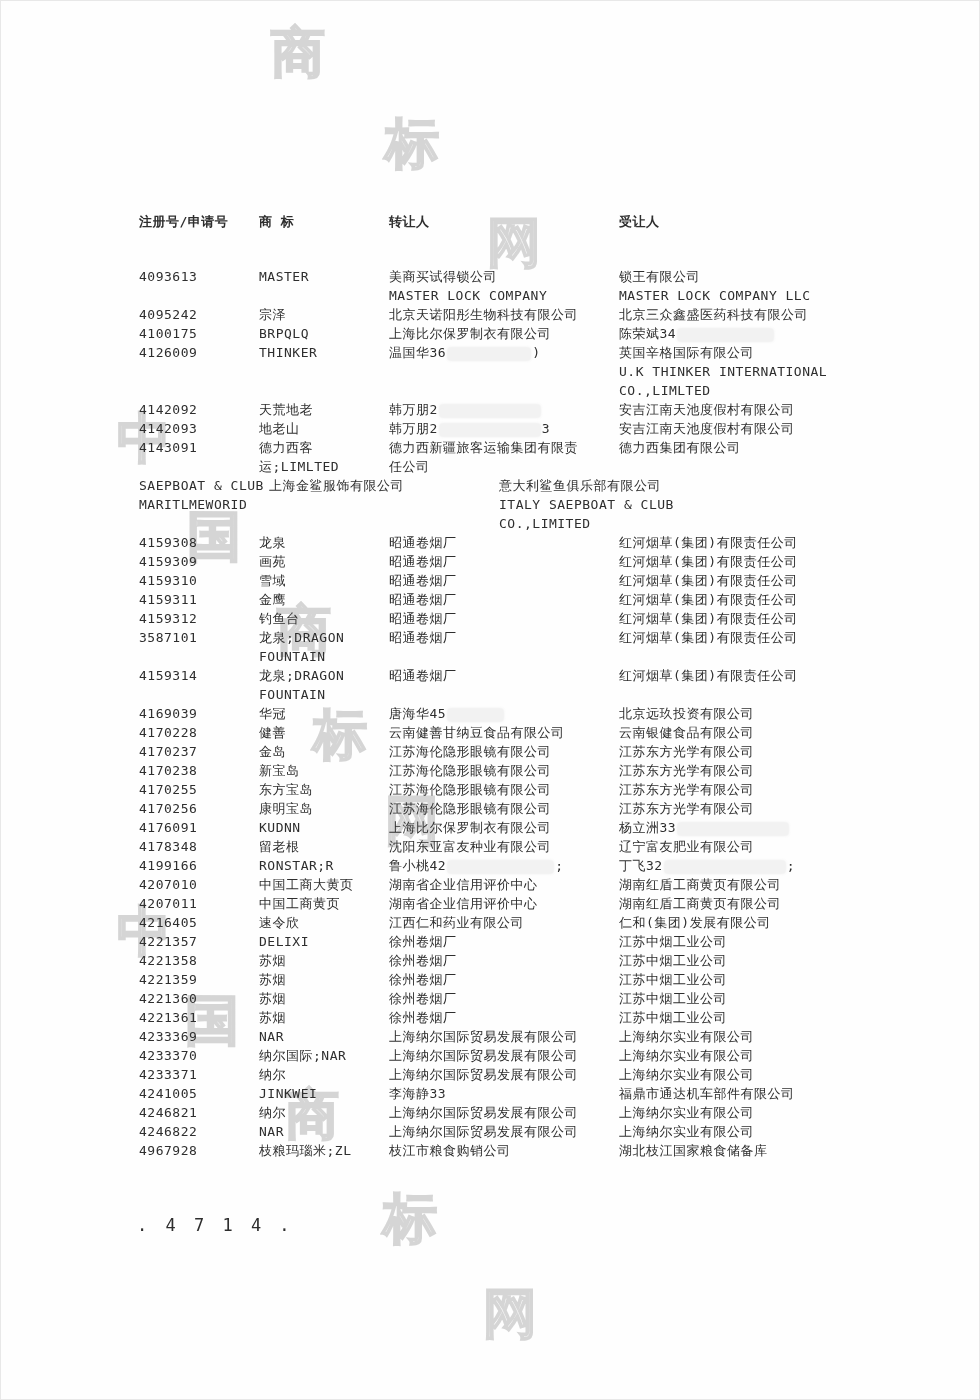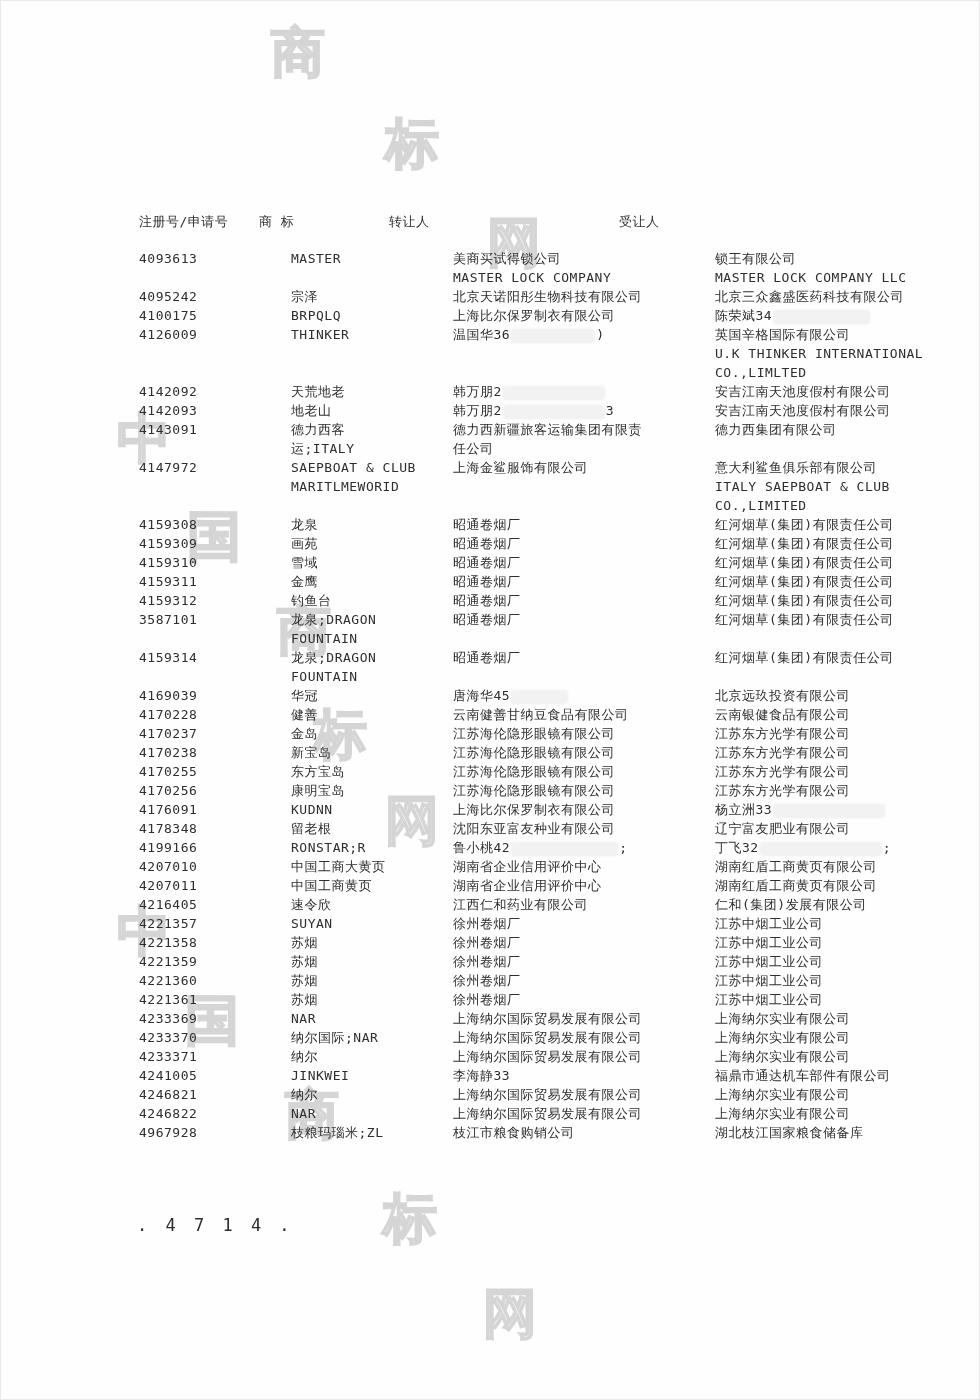--- a/index.html
+++ b/index.html
@@ -24,22 +24,22 @@
     -webkit-text-stroke:2px #cfcfcf;
     opacity:.85;
     user-select:none;
     pointer-events:none;
   }
   
   .table{
     position:absolute;left:138px;top:212px;width:760px;
     font-size:13px;color:#2e2e2e;letter-spacing:.5px;
   }
-  .header-row{display:flex;font-weight:normal;margin-bottom:18px;}
-  .row{display:flex;gap:32px;}
+  .header-row{display:flex;font-weight:bold;margin-bottom:36px;}
+  .row{display:flex;}
   .c1{width:120px;flex:0 0 120px;}
   .c2{width:130px;flex:0 0 130px;}
   .c3{width:230px;flex:0 0 230px;}
   .c4{width:230px;flex:0 0 230px;}
   .line{height:19px;line-height:19px;white-space:nowrap;overflow:visible;}
   .redacted{
     display:inline-block;height:12px;vertical-align:middle;
     background:#f2f2f2;border-radius:2px;margin:0 2px;
     box-shadow:0 0 3px rgba(220,220,220,.9);
   }
@@ -164,34 +164,31 @@
           <div class="c4">
             <div class="line">安吉江南天池度假村有限公司</div>
           </div>
         </div>
         <div class="row">
           <div class="c1">
             <div class="line">4143091</div>
           </div>
           <div class="c2">
             <div class="line">德力西客</div>
-            <div class="line">运;ITALY</div>
+            <div class="line">运;LIMLTED</div>
           </div>
           <div class="c3">
             <div class="line">德力西新疆旅客运输集团有限责</div>
             <div class="line">任公司</div>
           </div>
           <div class="c4">
             <div class="line">德力西集团有限公司</div>
           </div>
         </div>
         <div class="row">
-          <div class="c1">
-            <div class="line">4147972</div>
-          </div>
           <div class="c2">
             <div class="line">SAEPBOAT &amp; CLUB</div>
             <div class="line">MARITLMEWORID</div>
           </div>
           <div class="c3">
             <div class="line">上海金鲨服饰有限公司</div>
           </div>
           <div class="c4">
             <div class="line">意大利鲨鱼俱乐部有限公司</div>
             <div class="line">ITALY SAEPBOAT &amp; CLUB</div>
@@ -464,21 +461,21 @@
           </div>
           <div class="c4">
             <div class="line">仁和(集团)发展有限公司</div>
           </div>
         </div>
         <div class="row">
           <div class="c1">
             <div class="line">4221357</div>
           </div>
           <div class="c2">
-            <div class="line">SUYAN</div>
+            <div class="line">DELIXI</div>
           </div>
           <div class="c3">
             <div class="line">徐州卷烟厂</div>
           </div>
           <div class="c4">
             <div class="line">江苏中烟工业公司</div>
           </div>
         </div>
         <div class="row">
           <div class="c1">

